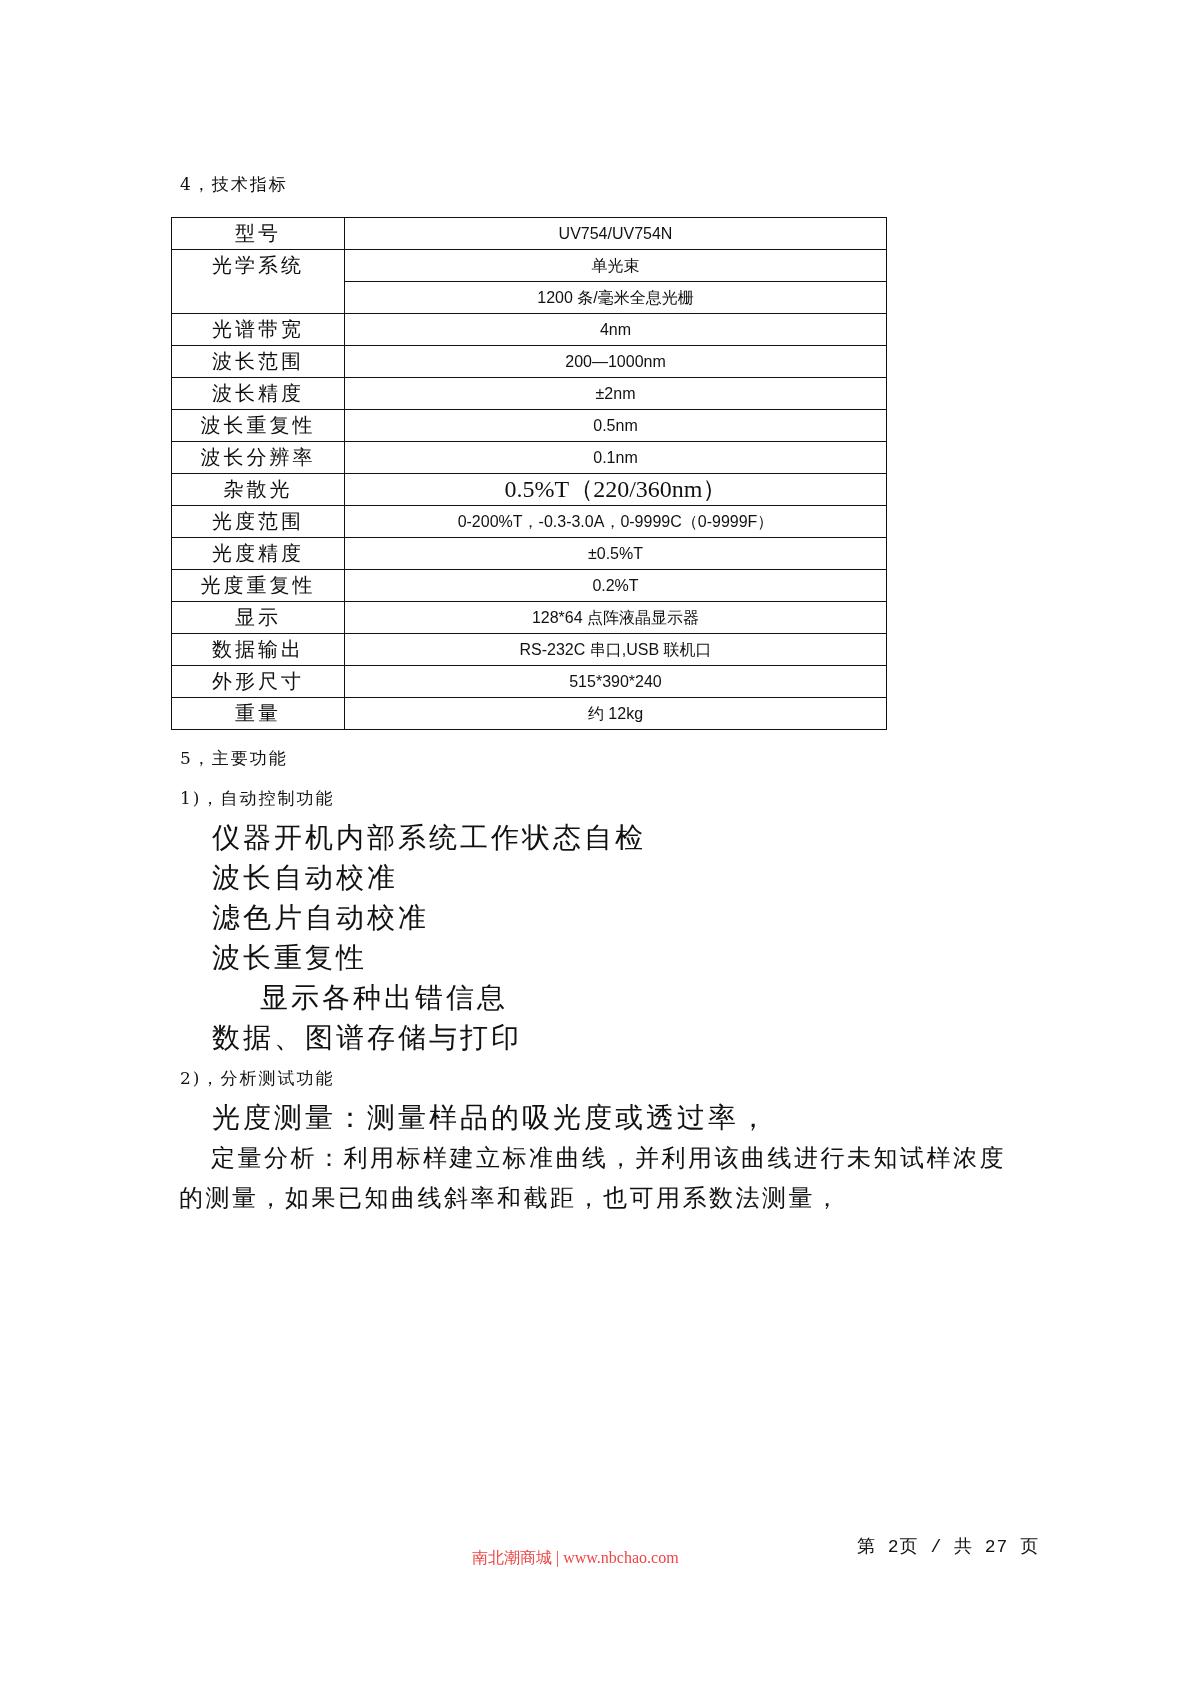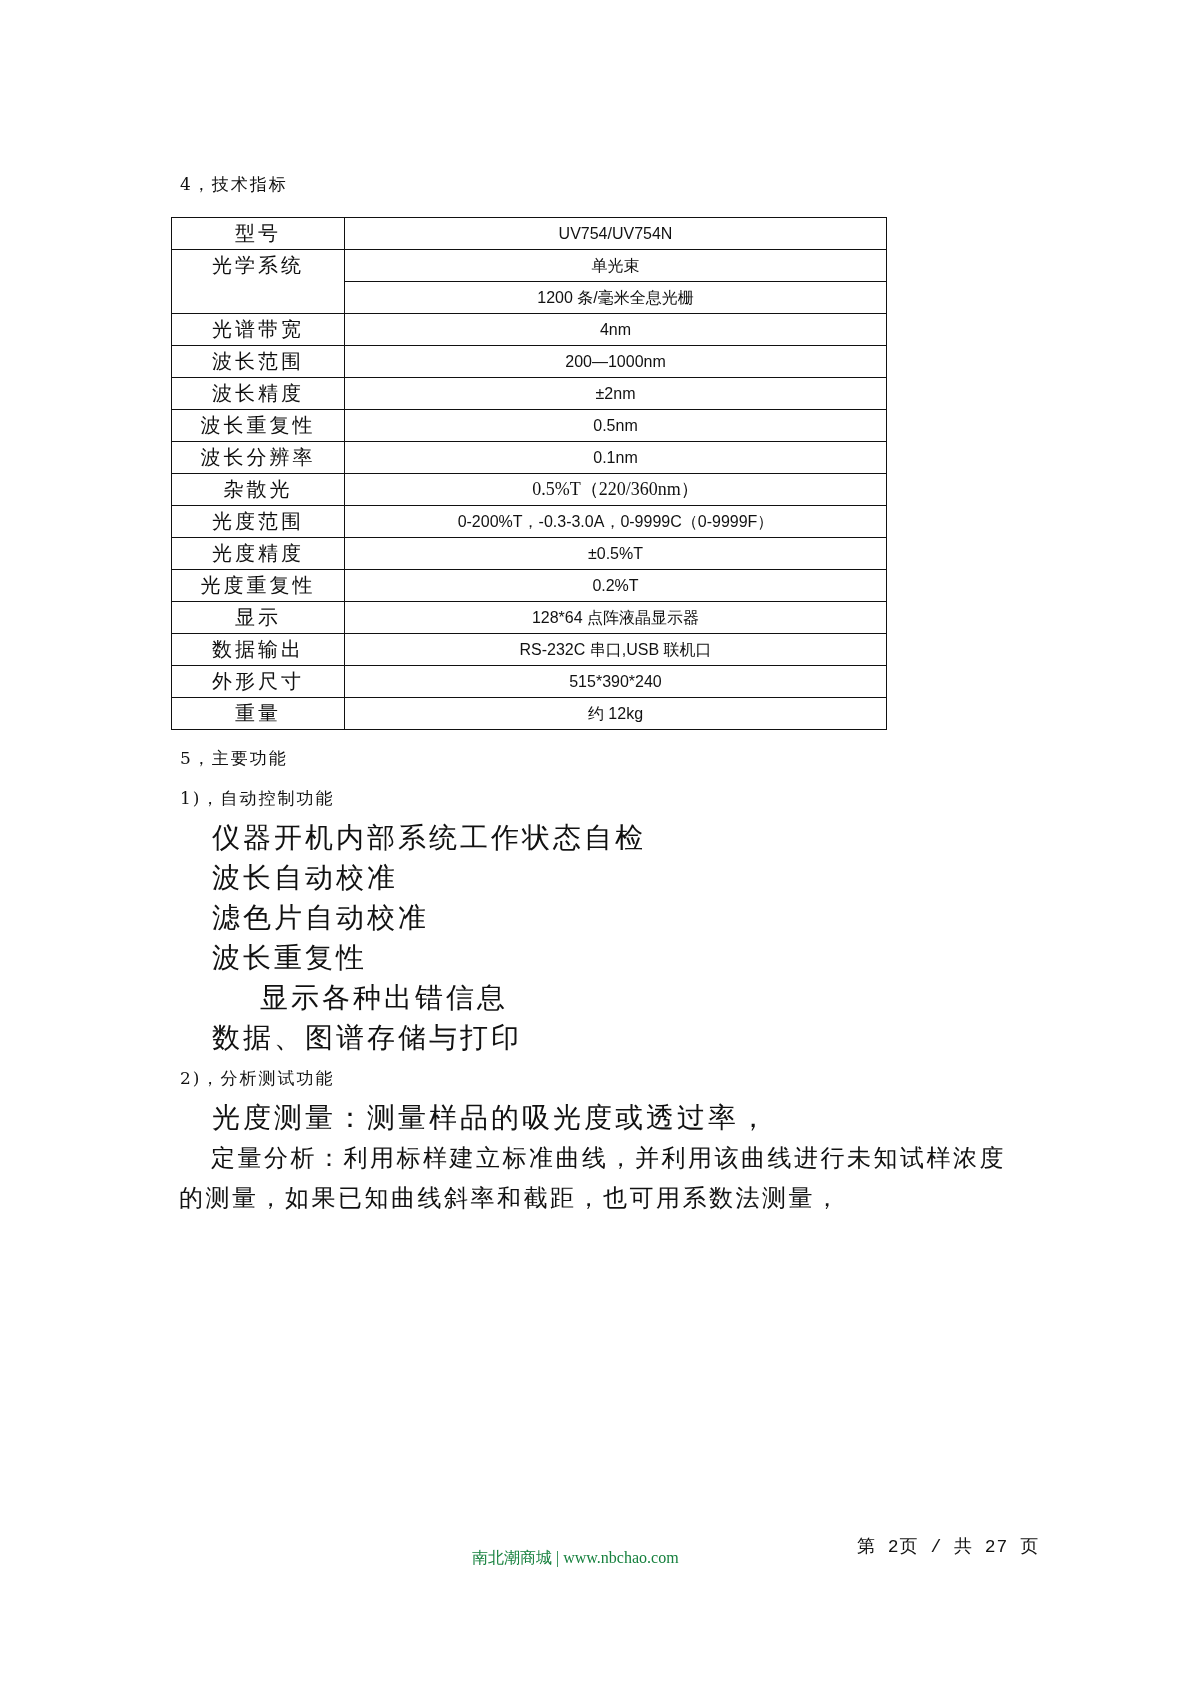--- a/index.html
+++ b/index.html
@@ -17,34 +17,34 @@
     border-collapse: collapse; table-layout: fixed;
   }
   table.spec td {
     border: 1.5px solid #111; height: 31px; padding: 0;
     text-align: center; vertical-align: middle; font-size: 20px; line-height: 31px;
     white-space: nowrap;
   }
   table.spec td.label { width: 172px; letter-spacing: 3px; font-family: "DejaVu Serif", serif; }
   table.spec td.label-top { vertical-align: top; }
   table.spec td.value { font-family: "Liberation Sans", "DejaVu Sans", sans-serif; font-size: 16px; }
-  table.spec td.value.serif { font-family: "Liberation Serif", serif; font-size: 18px; }
+  table.spec td.value.serif { font-family: "Liberation Serif", serif; font-size: 24px; }
   .item {
     position: absolute; left: 212px; font-size: 28px; letter-spacing: 3px; line-height: 30px; white-space: nowrap;
   }
   .para {
     position: absolute; left: 179px; width: 850px; font-size: 24px; letter-spacing: 2.5px; line-height: 40px;
   }
   .para .indent { display: inline-block; width: 32px; }
   .footer-page {
     position: absolute; left: 857px; top: 1519px; font-size: 18px; letter-spacing: 1px;
     font-family: Liberation Mono, monospace; white-space: nowrap; margin-top: 15px;
   }
   .footer-site {
-    position: absolute; left: 472px; top: 1548px; font-size: 16px; color: #15803d;
+    position: absolute; left: 472px; top: 1548px; font-size: 16px; color: #ef4444;
     font-family: "Liberation Serif", serif; white-space: nowrap;
   }
 </style>
 </head>
 <body>
 
 <div class="heading" style="top:169px;">4，技术指标</div>
 
 <table class="spec">
   <tbody>

